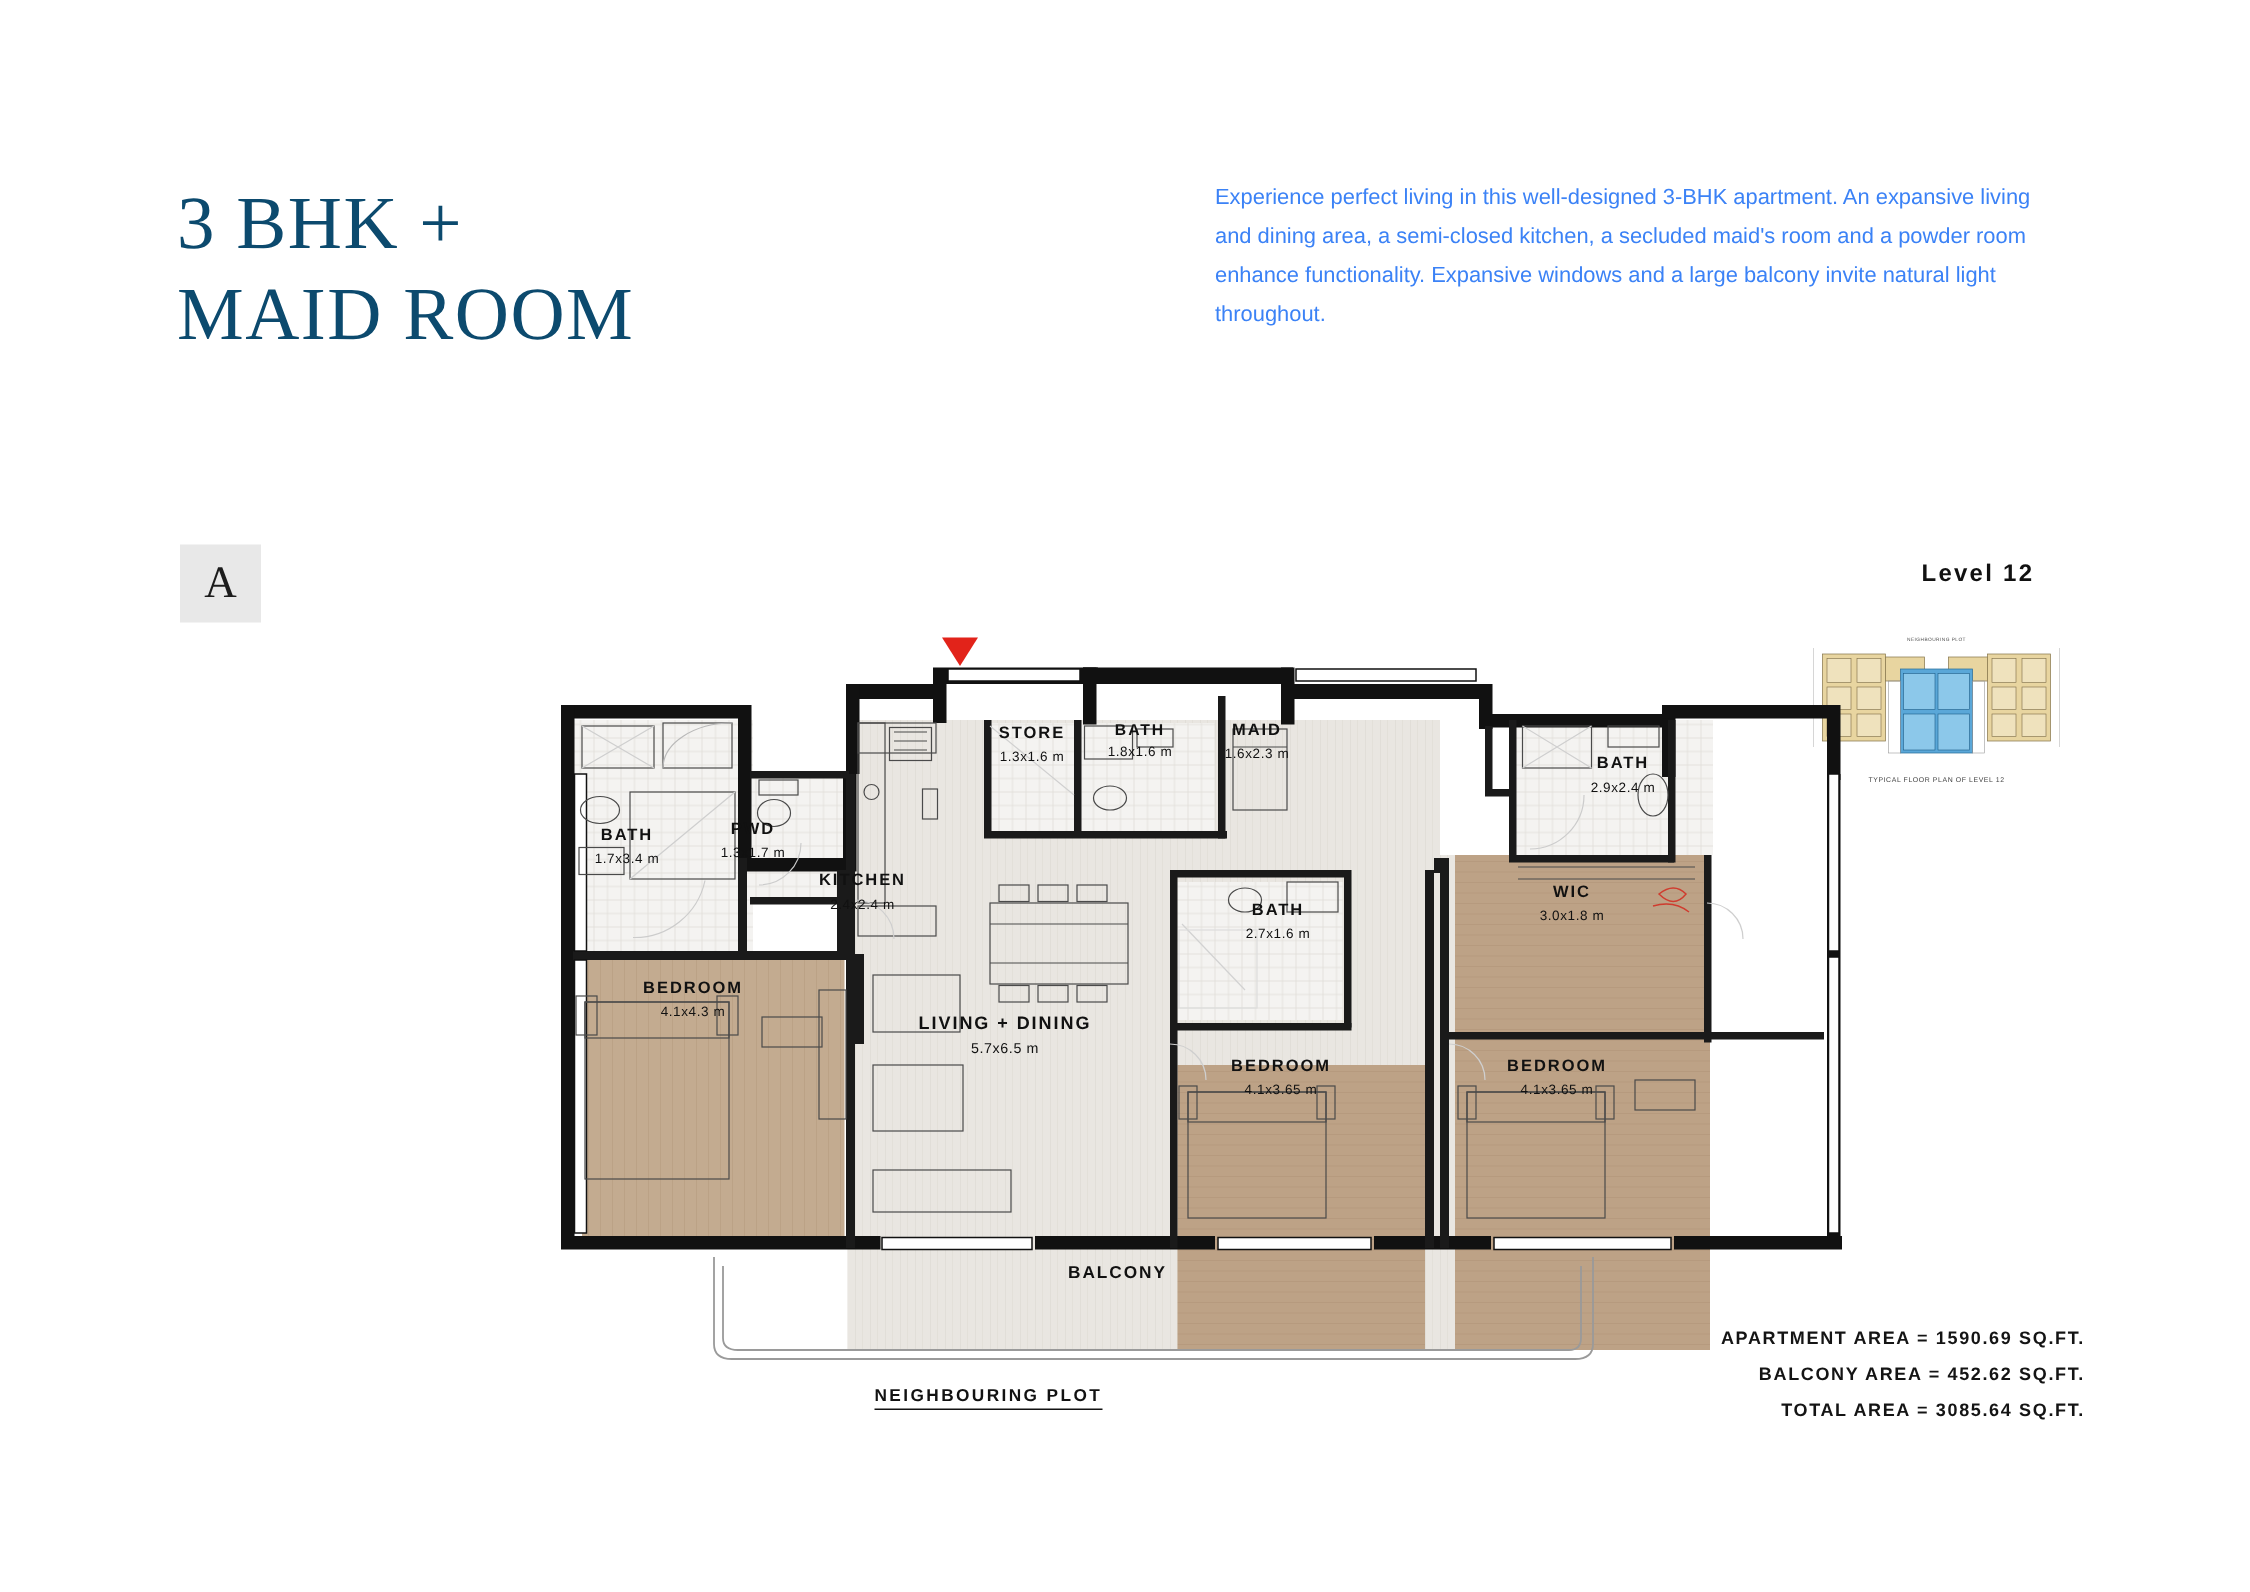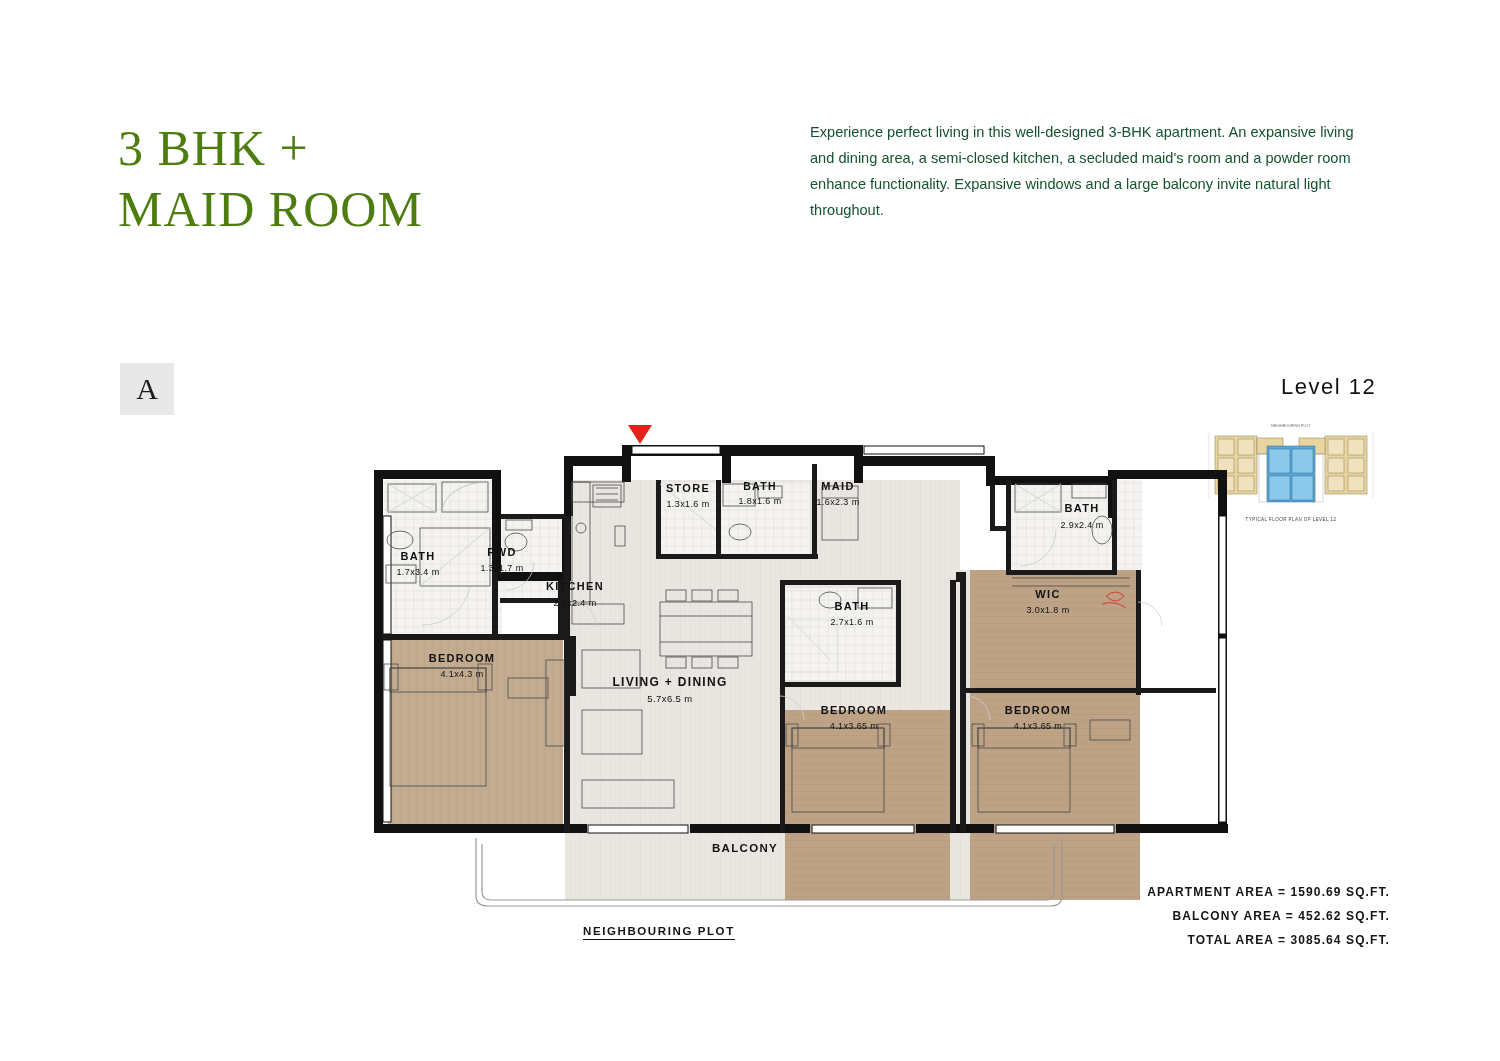--- a/index.html
+++ b/index.html
@@ -22,32 +22,32 @@
 
   
   .title {
     position: absolute;
     left: 118px;
     top: 118px;
     font-family: "Liberation Serif", serif;
     font-size: 50px;
     line-height: 1.22;
     letter-spacing: 1px;
-    color: #4d7c0f;
+    color: #0c4a6e;
     white-space: pre-line;
     font-weight: 400;
   }
   .description {
     position: absolute;
     left: 810px;
     top: 120px;
     width: 570px;
     font-size: 14.6px;
     line-height: 1.78;
-    color: #14532d;
+    color: #3b82f6;
   }
 
   
   .unit-badge {
     position: absolute;
     left: 120px;
     top: 363px;
     width: 54px;
     height: 52px;
     background: #e8e8e8;
@@ -57,22 +57,22 @@
     font-family: "Liberation Serif", serif;
     font-size: 30px;
     color: #1c1c1c;
   }
 
   
   .level-label {
     position: absolute;
     left: 1281px;
     top: 374px;
-    font-size: 22px;
-    font-weight: normal;
+    font-size: 16px;
+    font-weight: bold;
     letter-spacing: 1.5px;
     color: #111;
   }
   .keyplan {
     position: absolute;
     left: 1205px;
     top: 424px;
     width: 172px;
     height: 98px;
   }

